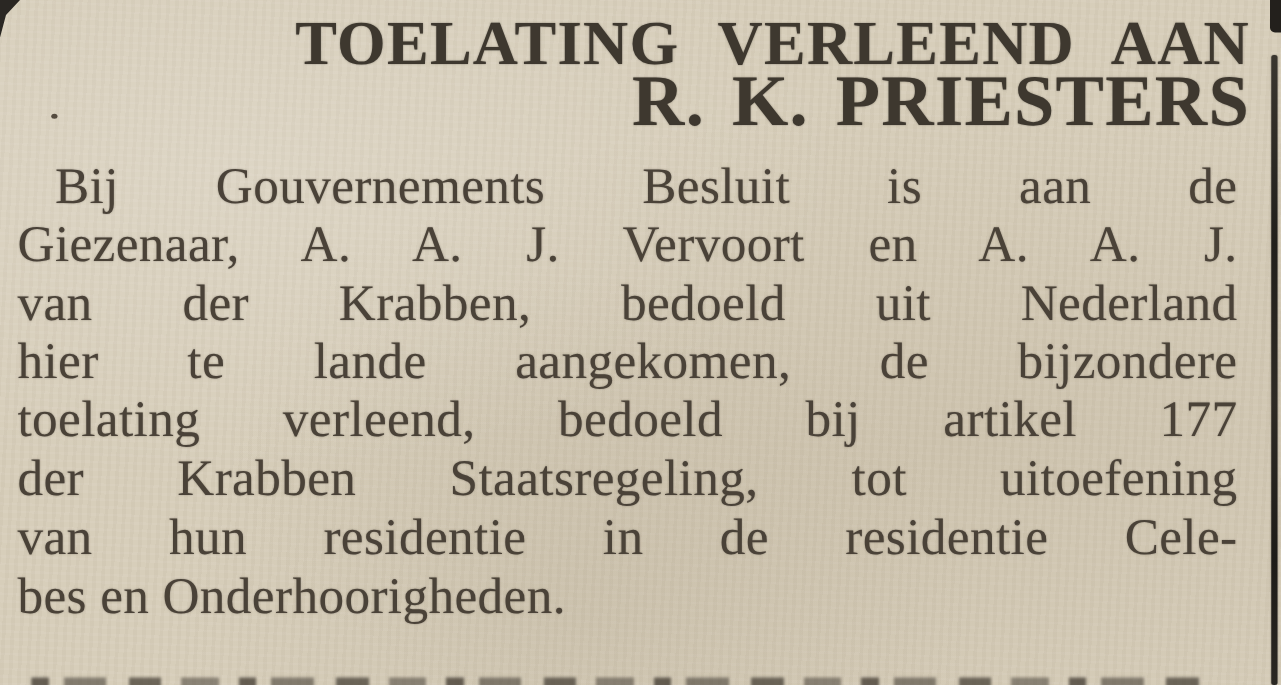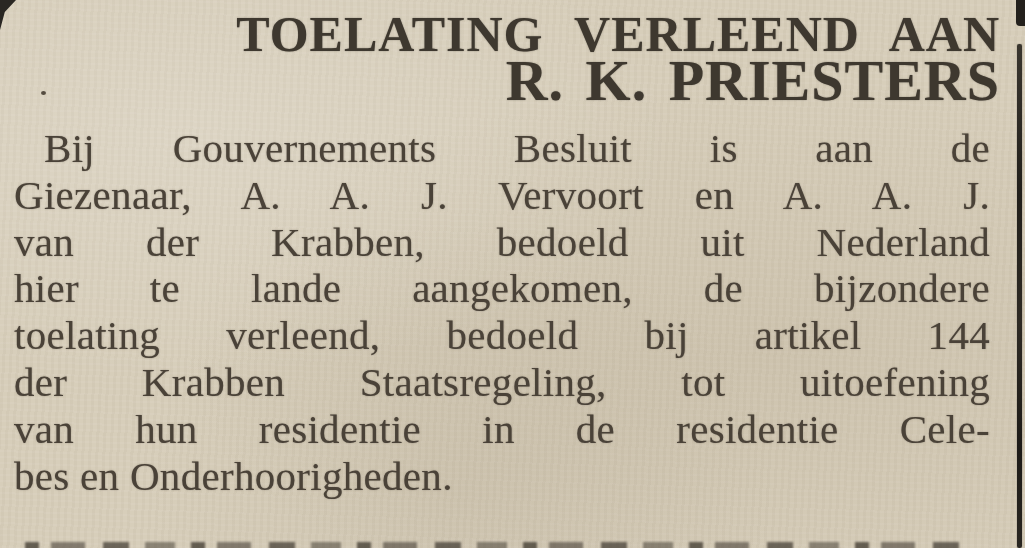--- a/index.html
+++ b/index.html
@@ -93,21 +93,21 @@
   <div class="heading">
     <div class="h-line1">TOELATING VERLEEND AAN</div>
     <div class="h-line2">R. K. PRIESTERS</div>
   </div>
 
   <div class="body-text">
     <div class="b-line just indent">Bij Gouvernements Besluit is aan de</div>
     <div class="b-line just">Giezenaar, A. A. J. Vervoort en A. A. J.</div>
     <div class="b-line just">van der Krabben, bedoeld uit Nederland</div>
     <div class="b-line just">hier te lande aangekomen, de bijzondere</div>
-    <div class="b-line just">toelating verleend, bedoeld bij artikel 144</div>
+    <div class="b-line just">toelating verleend, bedoeld bij artikel 177</div>
     <div class="b-line just">der Krabben Staatsregeling, tot uitoefening</div>
     <div class="b-line just">van hun residentie in de residentie Cele-</div>
     <div class="b-line">bes en Onderhoorigheden.</div>
   </div>
 
   <div class="cropped-remnant"></div>
 
 </div>
 
 </body></html>

